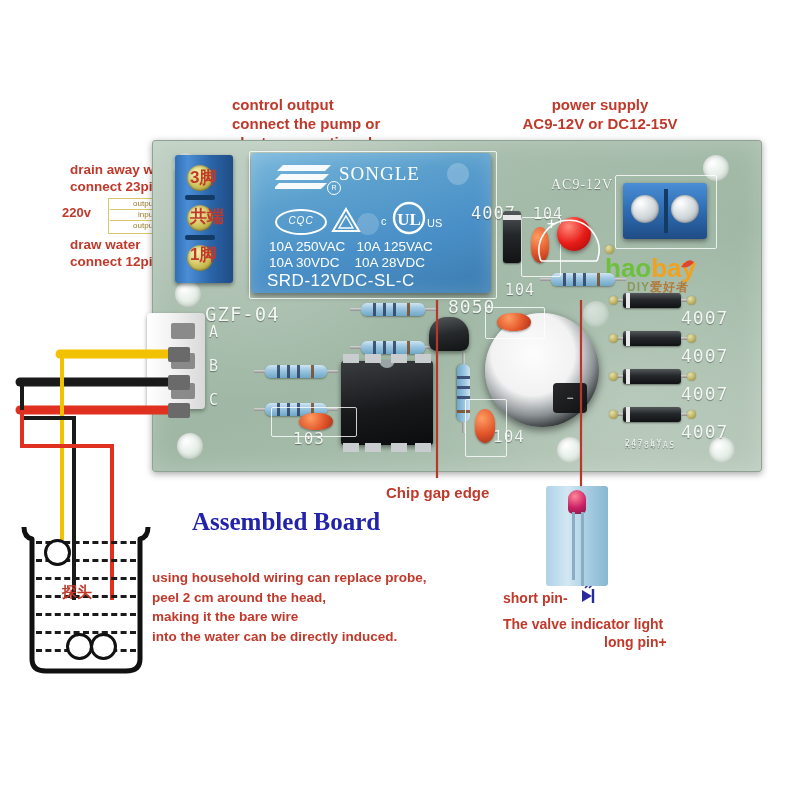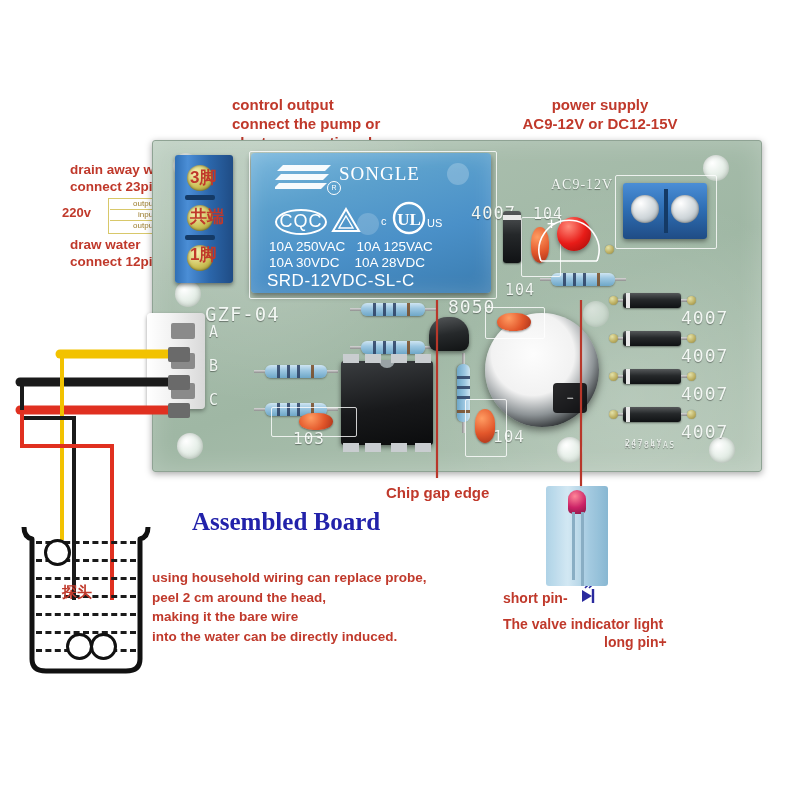--- a/index.html
+++ b/index.html
@@ -108,21 +108,21 @@
               box-shadow:0 3px 6px rgba(0,0,0,.45), inset 0 0 20px rgba(255,255,255,.18);">
 
     <svg class="abs" style="left:24px;top:8px;width:58px;height:34px;">
       <path d="M8 4 L56 4 L50 10 L2 10 Z" fill="#ffffff" opacity=".95"></path>
       <path d="M6 13 L54 13 L48 19 L0 19 Z" fill="#ffffff" opacity=".95"></path>
       <path d="M4 22 L52 22 L46 28 L-2 28 Z" fill="#ffffff" opacity=".95"></path>
     </svg>
     <div class="abs" style="left:88px;top:10px;font-size:19px;color:#fff;letter-spacing:1px;font-family:'Liberation Serif',serif;">SONGLE</div>
     <div class="abs" style="left:76px;top:28px;width:12px;height:12px;border:1px solid #fff;border-radius:50%;color:#fff;font-size:7px;text-align:center;line-height:11px;">R</div>
 
-    <div class="abs" style="left:24px;top:56px;width:48px;height:22px;border:2px solid #fff;border-radius:50%;color:#fff;font-size:18px;letter-spacing:1px;text-align:center;line-height:20px;">CQC</div>
+    <div class="abs" style="left:24px;top:56px;width:48px;height:22px;border:2px solid #fff;border-radius:50%;color:#fff;font-size:10px;letter-spacing:1px;text-align:center;line-height:20px;font-style:italic;">CQC</div>
 
     <svg class="abs" style="left:80px;top:54px;width:30px;height:26px;">
       <path d="M15 2 L28 24 L2 24 Z" fill="none" stroke="#fff" stroke-width="2"></path>
       <path d="M15 9 L22 21 L8 21 Z" fill="none" stroke="#fff" stroke-width="1.4"></path>
     </svg>
 
     <div class="abs" style="left:130px;top:62px;color:#fff;font-size:11px;">c</div>
     <svg class="abs" style="left:140px;top:48px;width:36px;height:34px;">
       <circle cx="18" cy="17" r="15" fill="none" stroke="#fff" stroke-width="2.4"></circle>
       <text x="18" y="24" font-size="17" font-family="Liberation Serif, serif" font-weight="bold" fill="#fff" text-anchor="middle">UL</text>
@@ -151,20 +151,29 @@
   <div class="silk" style="left:52px;top:162px;font-size:19px;">GZF-04</div>
   <div class="silk" style="left:295px;top:155px;font-size:18px;">8050</div>
   <div class="silk" style="left:140px;top:288px;font-size:16px;">103</div>
   <div class="silk" style="left:340px;top:286px;font-size:16px;">104</div>
   <div class="silk" style="left:352px;top:140px;font-size:15px;">104</div>
   <div class="silk" style="left:380px;top:64px;font-size:15px;">104</div>
   <div class="silk" style="left:318px;top:62px;font-size:17px;">4007</div>
   <div class="silk" style="left:472px;top:300px;font-size:8px;letter-spacing:1.5px;">K67847AS</div>
   <div class="silk" style="left:472px;top:298px;font-size:8px;letter-spacing:1.5px;">247-LY</div>
 
+  <div class="abs" style="left:452px;top:112px;">
+    <span style="font-size:26px;font-weight:bold;color:#6fbf3e;">hao</span><span style="font-size:26px;font-weight:bold;color:#f0a21e;">bay</span>
+    <svg style="position:absolute;left:74px;top:4px;width:16px;height:14px;">
+        <path d="M2 10 Q9 0 15 5 Q10 12 2 10Z" fill="#e0462c"></path>
+      </svg>
+    <div class="abs" style="left:22px;top:26px;font-size:12px;font-weight:bold;color:#8a9a5a;letter-spacing:1px;">
+      <span>DIY</span><span style="color:#b07a3a;">爱好者</span>
+    </div>
+  </div>
 
   <div class="abs" style="left:-6px;top:172px;width:58px;height:96px;border-radius:4px;
               background:linear-gradient(90deg,#ffffff 0%,#f3f3f3 40%,#d8d8d8 100%);
               box-shadow:0 2px 4px rgba(0,0,0,.35);">
     <div class="abs" style="left:24px;top:10px;width:24px;height:16px;background:#8a8a8a;border-radius:2px;"></div>
     <div class="abs" style="left:24px;top:40px;width:24px;height:16px;background:#8a8a8a;border-radius:2px;"></div>
     <div class="abs" style="left:24px;top:70px;width:24px;height:16px;background:#8a8a8a;border-radius:2px;"></div>
   </div>
   <div class="silk" style="left:56px;top:182px;font-size:15px;">A</div>
   <div class="silk" style="left:56px;top:216px;font-size:15px;">B</div>

